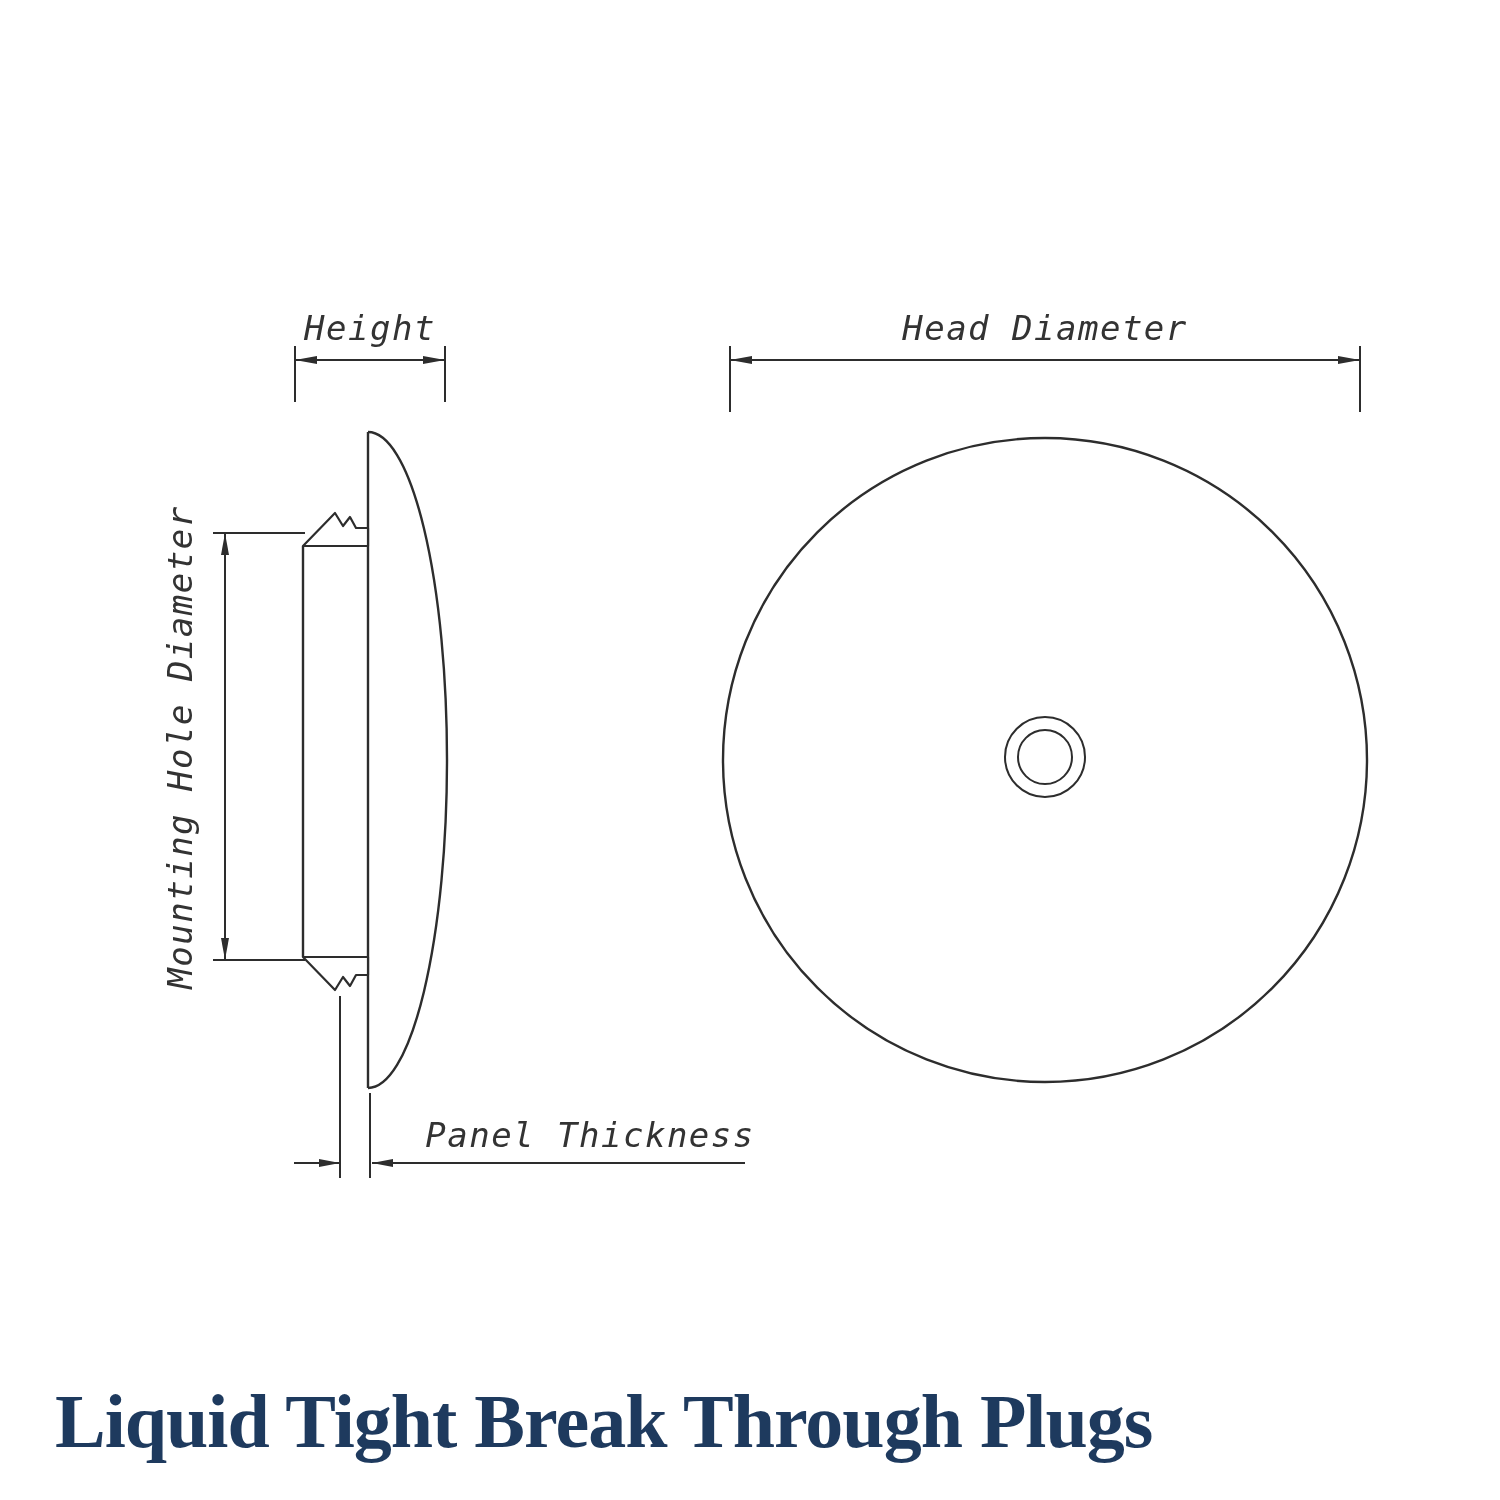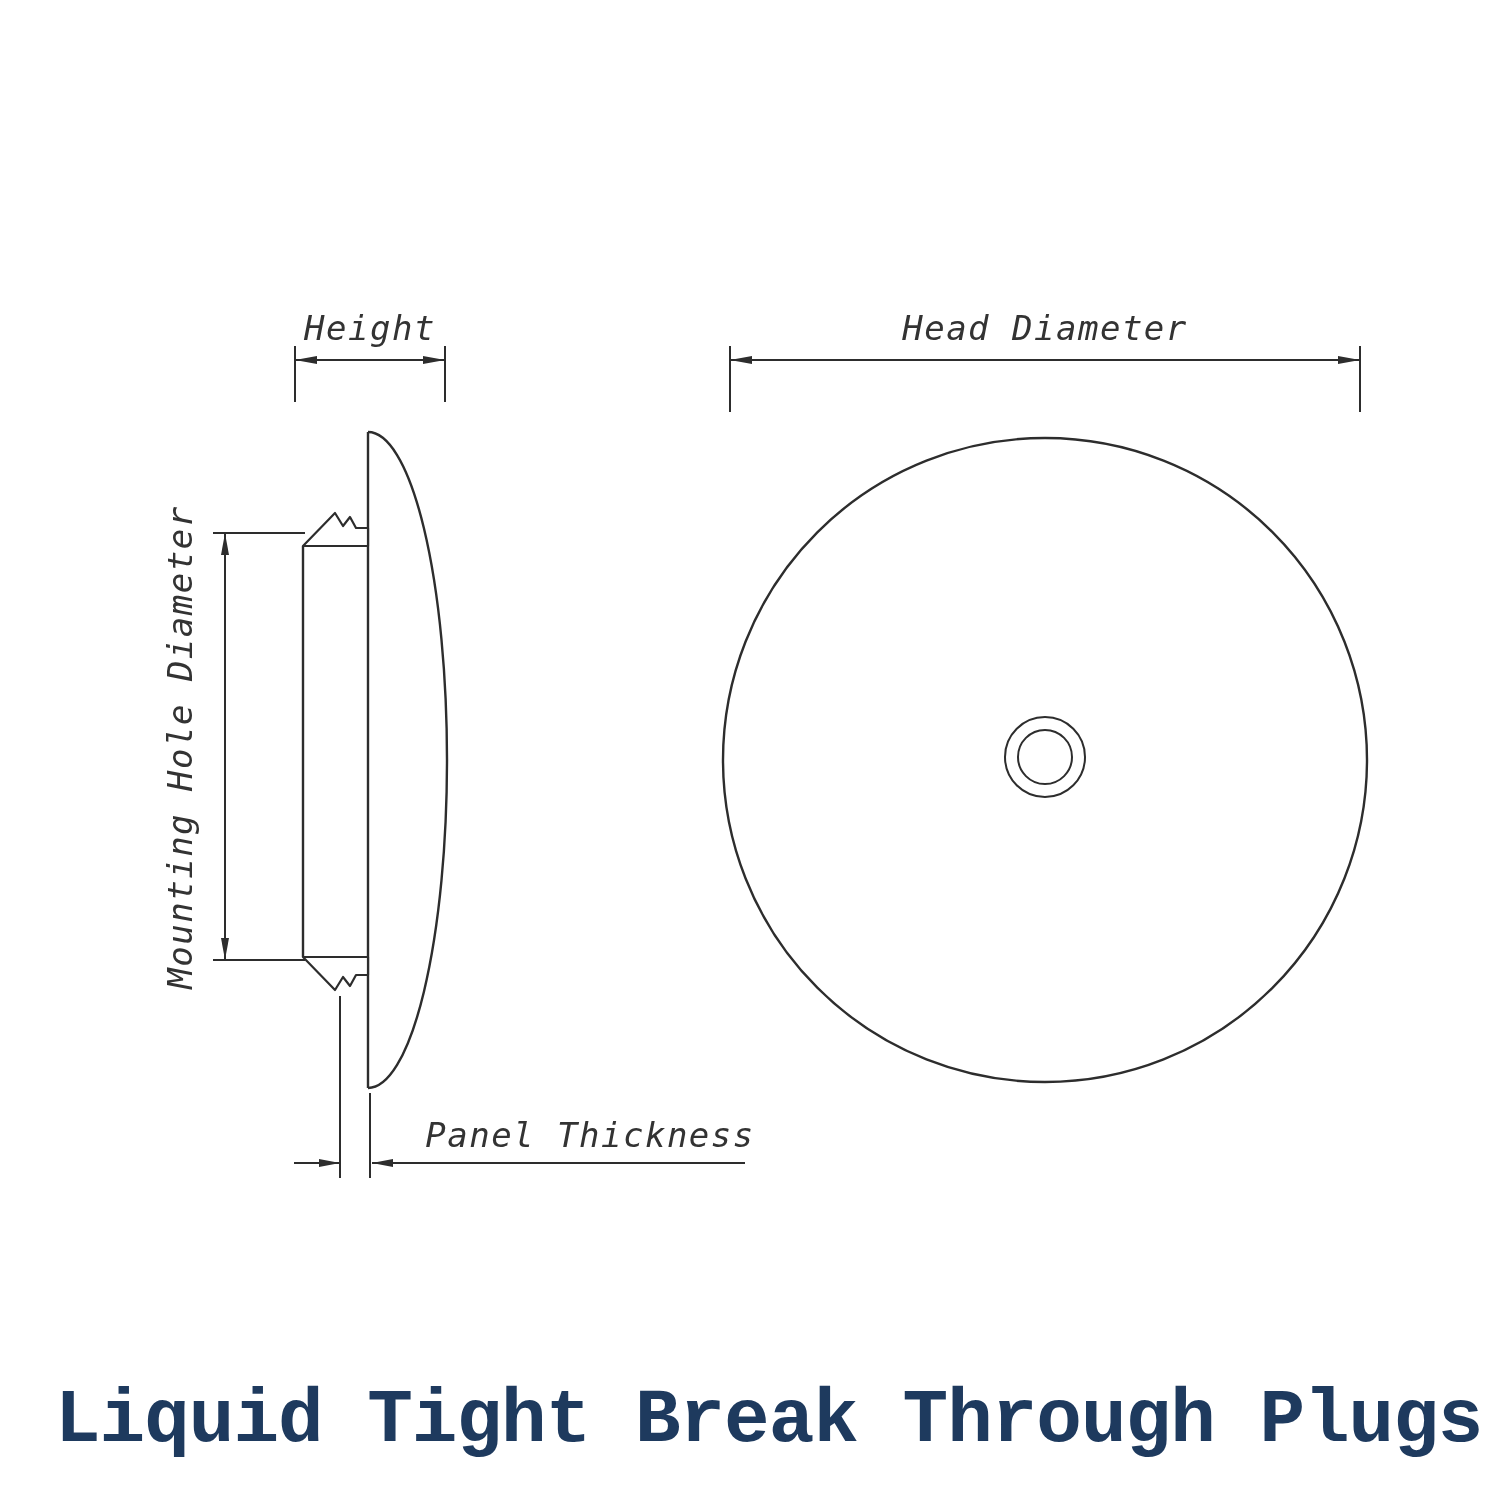--- a/index.html
+++ b/index.html
@@ -19,21 +19,21 @@
     font-family:"DejaVu Sans Mono", monospace;
     font-style:italic;
     font-size:34px;
     fill:#333333;
     letter-spacing:1.5px;
   }
   .page-title {
     position:absolute;
     left:55px;
     top:1378px;
-    font-family:Liberation Mono, monospace;
+    font-family:Liberation Serif, serif;
     font-weight:700;
     font-size:76px;
     color:#1e3a5e;
     letter-spacing:-1px;
     white-space:nowrap;
   }
   .line { stroke:#2d2d2d; stroke-width:2; fill:none; }
   .thick { stroke:#2d2d2d; stroke-width:2.4; fill:none; }
   .arrow { fill:#2d2d2d; stroke:none; }
   .part  { stroke:#2d2d2d; stroke-width:2.2; fill:#ffffff; stroke-linejoin:round; }

